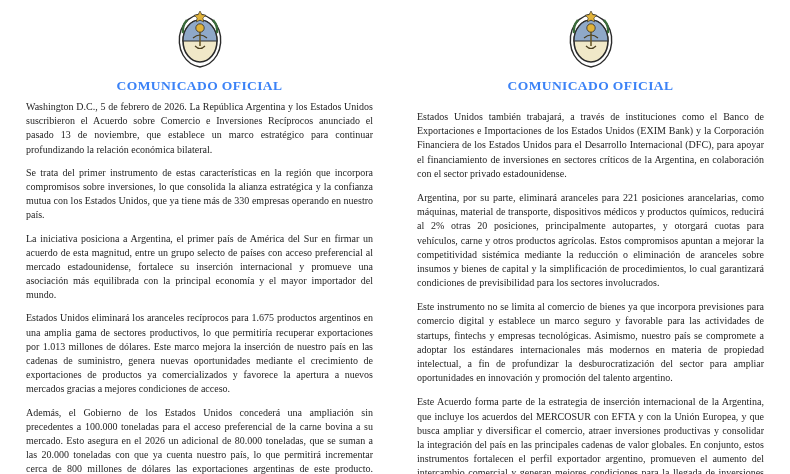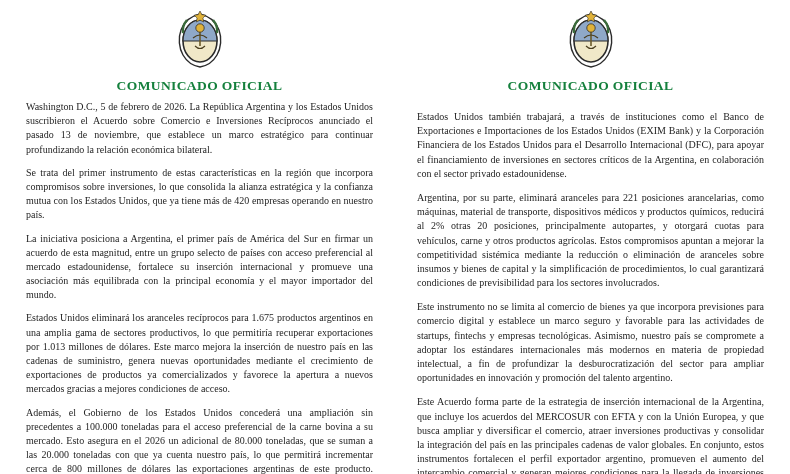--- a/index.html
+++ b/index.html
@@ -47,21 +47,21 @@
   .crest svg {
     display: block;
   }
   .doc-title {
     text-align: center;
     font-weight: bold;
     font-size: 13.5px;
     letter-spacing: 0.4px;
     margin-top: 4px;
     margin-bottom: 6px;
-    color: #15803d;
+    color: #3b82f6;
   }
   .doc-subtitle {
     text-align: center;
     font-weight: bold;
     font-size: 11.8px;
     line-height: 1.45;
     margin: 8px 4px 14px 4px;
     color: #111;
   }
   .body-text p {
@@ -100,21 +100,21 @@
             <path d="M29 3 l1.8 3.6 4 0.6 -2.9 2.8 0.7 4 -3.6 -1.9 -3.6 1.9 0.7 -4 -2.9 -2.8 4 -0.6 z" fill="#e0b23a" stroke="#2b2b2b" stroke-width="0.6"></path>
           </g>
         </svg>
       </div>
     </div>
 
     <div class="doc-title">COMUNICADO OFICIAL</div>
 
     <div class="body-text">
       <p>Washington D.C., 5 de febrero de 2026. La República Argentina y los Estados Unidos suscribieron el Acuerdo sobre Comercio e Inversiones Recíprocos anunciado el pasado 13 de noviembre, que establece un marco estratégico para continuar profundizando la relación económica bilateral.</p>
-      <p>Se trata del primer instrumento de estas características en la región que incorpora compromisos sobre inversiones, lo que consolida la alianza estratégica y la confianza mutua con los Estados Unidos, que ya tiene más de 420 empresas operando en nuestro país.</p>
+      <p>Se trata del primer instrumento de estas características en la región que incorpora compromisos sobre inversiones, lo que consolida la alianza estratégica y la confianza mutua con los Estados Unidos, que ya tiene más de 330 empresas operando en nuestro país.</p>
       <p>La iniciativa posiciona a Argentina, el primer país de América del Sur en firmar un acuerdo de esta magnitud, entre un grupo selecto de países con acceso preferencial al mercado estadounidense, fortalece su inserción internacional y promueve una asociación más equilibrada con la principal economía y el mayor importador del mundo.</p>
       <p>Estados Unidos eliminará los aranceles recíprocos para 1.675 productos argentinos en una amplia gama de sectores productivos, lo que permitiría recuperar exportaciones por 1.013 millones de dólares. Este marco mejora la inserción de nuestro país en las cadenas de suministro, genera nuevas oportunidades mediante el crecimiento de exportaciones de productos ya comercializados y favorece la apertura a nuevos mercados gracias a mejores condiciones de acceso.</p>
       <p>Además, el Gobierno de los Estados Unidos concederá una ampliación sin precedentes a 100.000 toneladas para el acceso preferencial de la carne bovina a su mercado. Esto asegura en el 2026 un adicional de 80.000 toneladas, que se suman a las 20.000 toneladas con que ya cuenta nuestro país, lo que permitirá incrementar cerca de 800 millones de dólares las exportaciones argentinas de este producto. Asimismo, el Gobierno de los Estados Unidos ratificó su compromiso de revisar oportunamente los aranceles al acero y al aluminio, establecidos en virtud de la Sección 232 de la Ley de Expansión Comercial de ese país.</p>
     </div>
   </div>
 
   <div class="column col-right">
     <div class="crest-wrap">
       <div class="crest">
         <svg width="58" height="62" viewBox="0 0 58 62" xmlns="http://www.w3.org/2000/svg">

